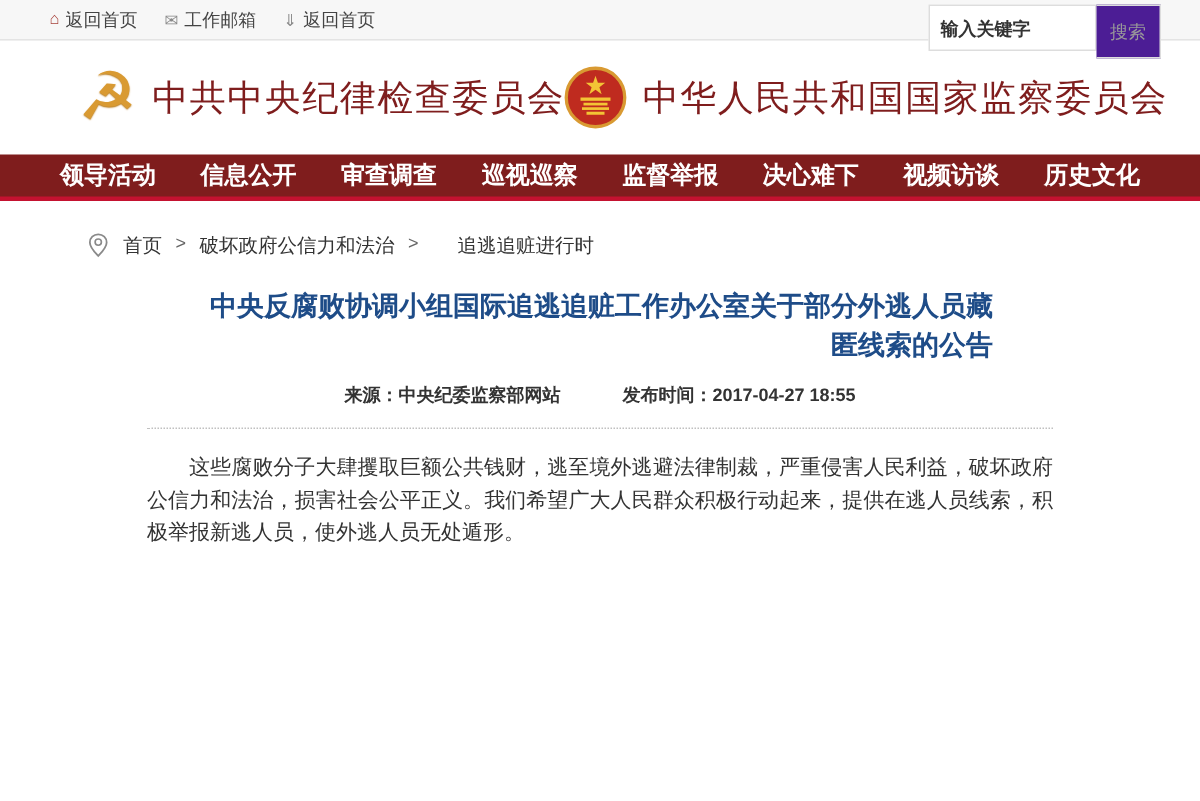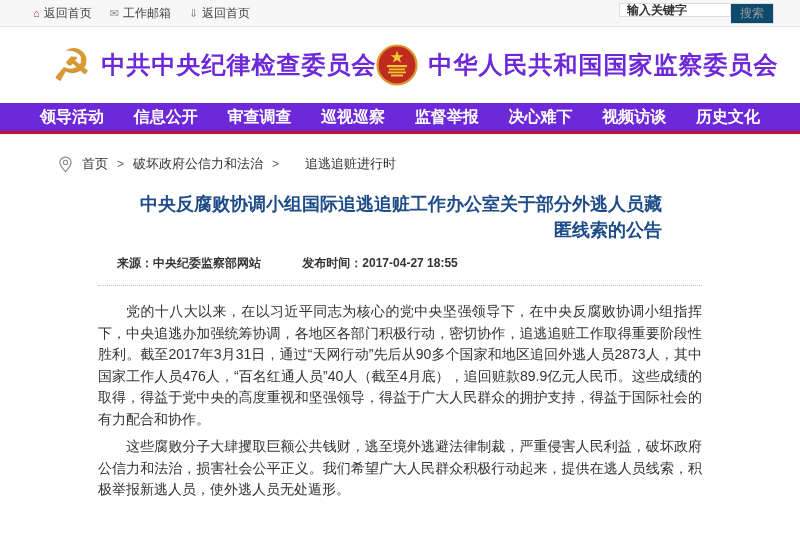--- a/index.html
+++ b/index.html
@@ -9,56 +9,56 @@
   
   .topbar { position:relative; height:27px; background:#f7f7f7;
     border-bottom:1px solid #e4e4e4; display:flex; align-items:center;
     padding-left:33px; font-size:12px; color:#555; }
   .topbar-links { display:flex; gap:18px; align-items:center; }
   .toplink { display:flex; gap:4px; align-items:center; color:#444;
     text-decoration:none; cursor:pointer; }
   .toplink .tico { font-size:11px; color:#8a8a8a; }
   .toplink .tico.red { color:#a8433c; }
   .searchbox { position:absolute; right:26px; top:3px; display:flex; }
-  .searchbox input { width:112px; height:14px; border:1px solid #ddd;
+  .searchbox input { width:112px; height:31px; border:1px solid #ddd;
     background:#fff; padding:0 7px; font-size:12px; outline:none;
     font-family:inherit; }
   .searchbox input::placeholder { color:#333; font-weight:700; opacity:1; }
-  .searchbox button { height:21px; padding:0 9px; border:1px solid #ddd;
-    border-left:none; background:#0c4a6e; color:#999; font-size:12px;
+  .searchbox button { height:36px; padding:0 9px; border:1px solid #ddd;
+    border-left:none; background:#4c1d95; color:#999; font-size:12px;
     cursor:pointer; font-family:inherit; }
 
   
   .header { height:76px; background:#fff; display:flex; align-items:center;
     justify-content:space-between; padding:0 42px 0 52px; }
   .brand { display:flex; align-items:center; gap:10px; cursor:pointer; }
   .party-emblem { font-size:44px; line-height:44px; color:#d99a32;
     text-shadow:0 1px 1px #b97c1e; }
-  .brand-title { font-size:24px; font-weight:700; color:#6d28d9;
+  .brand-title { font-size:24px; font-weight:400; color:#7f1d1d;
     letter-spacing:1px; white-space:nowrap; }
 
   
-  .nav { height:31px; background:#6d28d9; border-bottom:3px solid #c41230;
+  .nav { height:31px; background:#7f1d1d; border-bottom:3px solid #c41230;
     display:flex; align-items:center; justify-content:space-between;
     padding:0 40px; }
   .nav a { color:#fff; font-size:16px; font-weight:700; text-decoration:none;
     cursor:pointer; white-space:nowrap; }
 
   
   .main { padding:0 40px; }
-  .breadcrumb { margin-top:21px; display:flex; align-items:center; gap:9px;
+  .breadcrumb { margin-top:21px; display:flex; align-items:flex-start; gap:9px;
     font-size:13px; color:#333; padding-left:18px; }
   .breadcrumb .sep { color:#666; font-size:12px; }
   .breadcrumb a { color:#333; text-decoration:none; cursor:pointer; }
   .crumb-current { color:#333;margin-left:17px; }
 
   .article { padding:0 58px; }
   .article-title { text-align:right; color:#1e4c88; font-size:18px;
     font-weight:700; line-height:26px; margin:18px 40px 12px; }
-  .article-meta { text-align:left; font-size:12px; color:#333;
+  .article-meta { text-align:center; font-size:12px; color:#333;
     font-weight:700; padding-bottom:13px; border-bottom:1px dotted #c0c0c0; }
   .article-meta span { margin:0 19px; }
   .article-body { margin-top:15px; }
   .article-body p { font-size:14px; line-height:21.5px; color:#333;
     text-align:justify; text-indent:2em; margin-bottom:6px; }
 </style>
 </head>
 <body>
 
 <div class="topbar">
@@ -129,19 +129,18 @@
     <span class="crumb-current">追逃追赃进行时</span>
   </div>
 
   <div class="article">
     <h1 class="article-title">中央反腐败协调小组国际追逃追赃工作办公室关于部分外逃人员藏匿线索的公告</h1>
     <div class="article-meta">
       <span>来源：中央纪委监察部网站</span>
       <span>发布时间：2017-04-27 18:55</span>
     </div>
     <div class="article-body">
-      <p>党的十八大以来，在以习近平同志为核心的党中央坚强领导下，在中央反腐败协调小组指挥下，中央追逃办加强统筹协调，各地区各部门积极行动，密切协作，追逃追赃工作取得重要阶段性胜利。截至2017年3月31日，通过“天网行动”先后从90多个国家和地区追回外逃人员2873人，其中国家工作人员476人，“百名红通人员”40人（截至4月底），追回赃款89.9亿元人民币。这些成绩的取得，得益于党中央的高度重视和坚强领导，得益于广大人民群众的拥护支持，得益于国际社会的有力配合和协作。</p>
       <p>这些腐败分子大肆攫取巨额公共钱财，逃至境外逃避法律制裁，严重侵害人民利益，破坏政府公信力和法治，损害社会公平正义。我们希望广大人民群众积极行动起来，提供在逃人员线索，积极举报新逃人员，使外逃人员无处遁形。</p>
 
     </div>
   </div>
 
 </div>
 
 </body></html>

